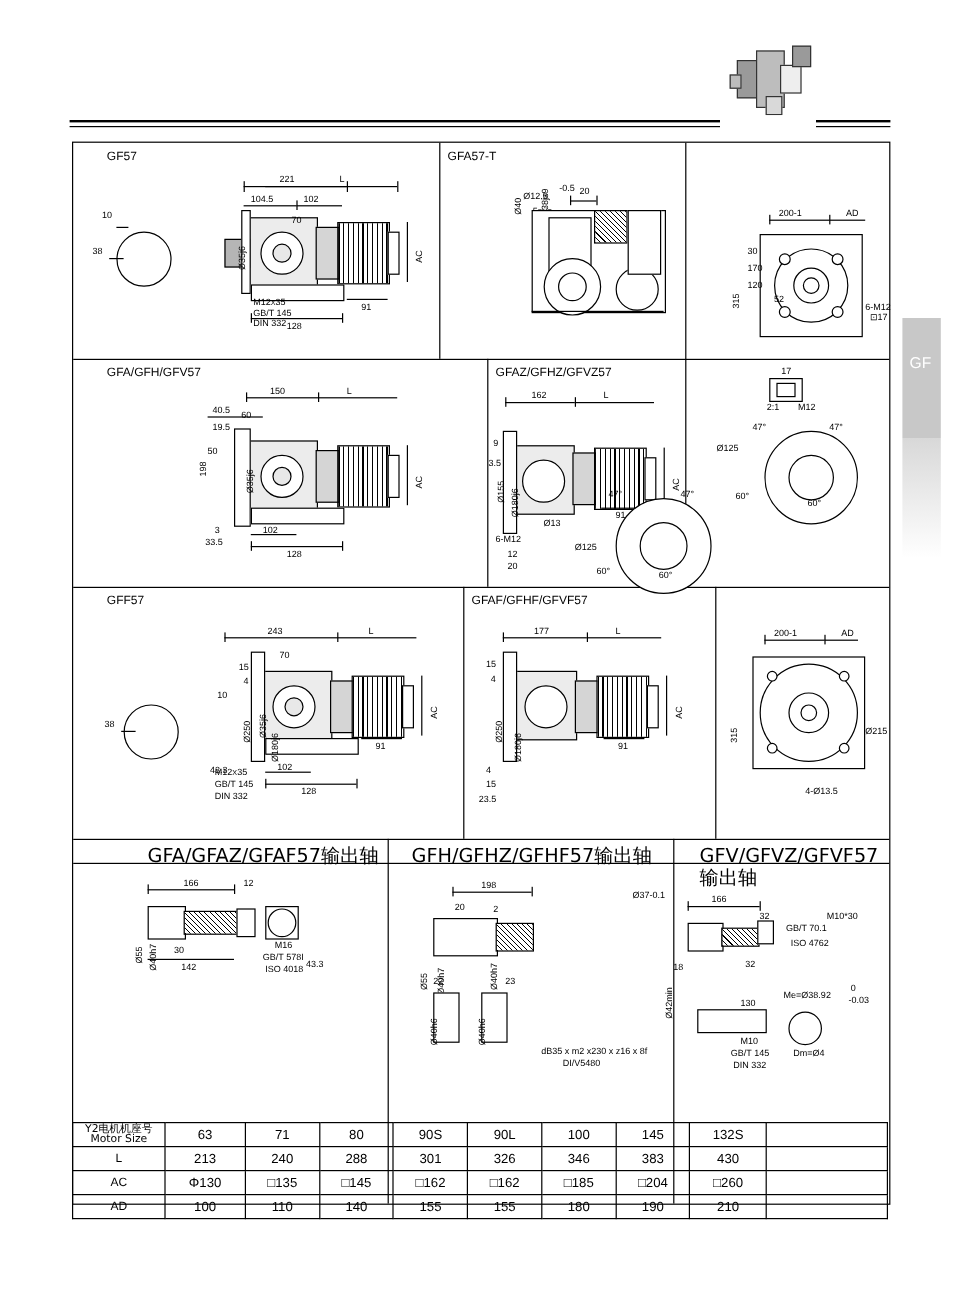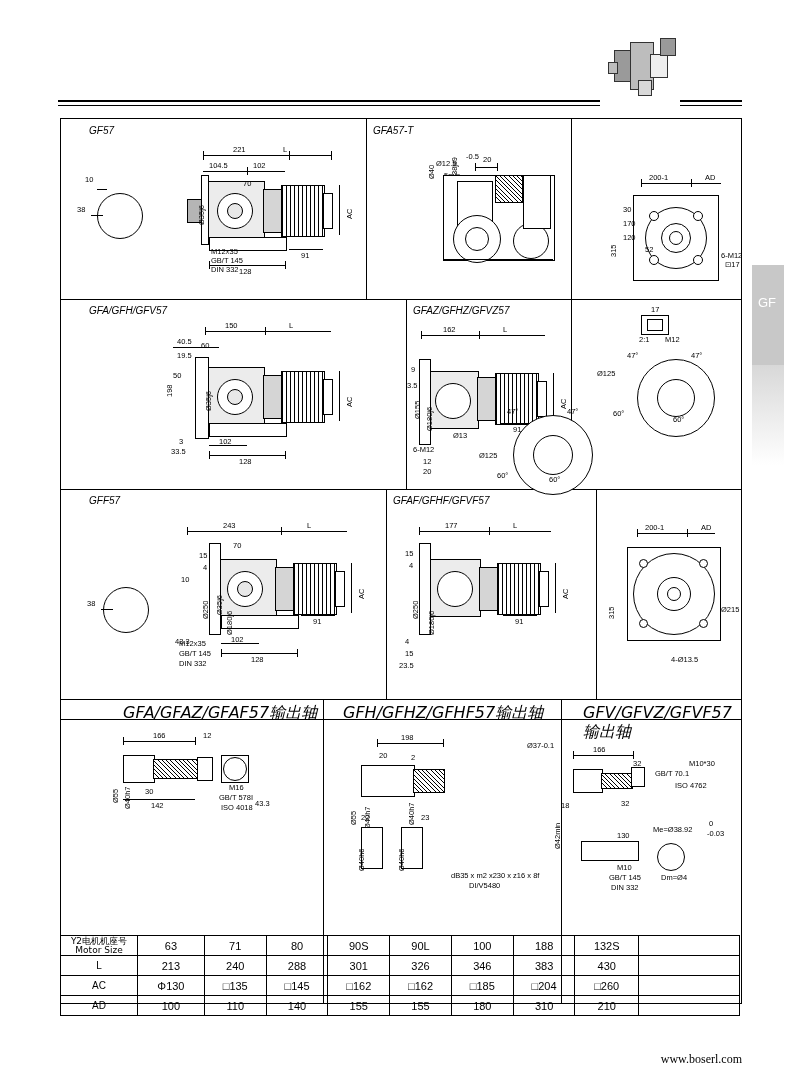--- a/index.html
+++ b/index.html
@@ -25,21 +25,21 @@
   .side-tab span{position:absolute;left:6px;top:30px;font-family:"Liberation Sans",sans-serif;
     font-size:13px;font-weight:normal;color:#fff;}
   .side-tab-fade{position:absolute;left:752px;top:365px;width:32px;height:100px;
     background:linear-gradient(#d8d8d8,#ffffff);}
 
   
   .frame{position:absolute;left:60px;top:118px;width:680px;height:884px;border:1px solid #000;}
   .hline{position:absolute;left:0;width:680px;border-top:1px solid #000;}
   .vline{position:absolute;top:0;border-left:1px solid #000;}
 
-  .cell-title{position:absolute;font-family:"Liberation Sans",sans-serif;font-size:10px;font-style:italic;}
+  .cell-title{position:absolute;font-family:"Liberation Sans",sans-serif;font-size:10px;}
   .cell-title.cn{font-family:"DejaVu Sans",sans-serif;font-size:16px;}
 
   
   .dw{position:absolute;}
   .ln{position:absolute;background:#000;}
   .hl{height:1px;}
   .vl{width:1px;}
   .dim{position:absolute;font-family:"Liberation Sans",sans-serif;font-size:7.5px;white-space:nowrap;}
   .dim.v{transform-origin:left top;transform:rotate(-90deg);}
   .rect{position:absolute;border:1px solid #000;background:#fff;}
@@ -432,21 +432,21 @@
       <div class="ln hl" style="left:512px;top:636px;width:60px;"></div>
       <div class="ln vl" style="left:512px;top:632px;height:8px;"></div>
       <div class="ln vl" style="left:572px;top:632px;height:8px;"></div>
       <div class="dim" style="left:532px;top:626px;">166</div>
       <div class="rect" style="left:512px;top:650px;width:28px;height:22px;"></div>
       <div class="hatch" style="left:540px;top:654px;width:30px;height:14px;"></div>
       <div class="rect" style="left:570px;top:648px;width:12px;height:18px;"></div>
       <div class="dim" style="left:572px;top:640px;">32</div>
       <div class="dim" style="left:628px;top:640px;">M10*30</div>
       <div class="dim" style="left:594px;top:650px;">GB/T 70.1</div>
-      <div class="dim" style="left:598px;top:662px;margin-left:16px;">ISO 4762</div>
+      <div class="dim" style="left:598px;top:662px;">ISO 4762</div>
       <div class="dim" style="left:500px;top:682px;">18</div>
       <div class="dim" style="left:560px;top:680px;">32</div>
       <div class="dim v" style="left:492px;top:730px;">Ø42min</div>
       <div class="dim" style="left:556px;top:712px;text-align:center;">130</div>
       <div class="rect" style="left:520px;top:722px;width:56px;height:18px;"></div>
       <div class="dim" style="left:556px;top:744px;">M10</div>
       <div class="dim" style="left:548px;top:754px;">GB/T 145</div>
       <div class="dim" style="left:550px;top:764px;">DIN 332</div>
       <div class="circ" style="left:596px;top:724px;width:26px;height:26px;"></div>
       <div class="dim" style="left:592px;top:706px;">Me=Ø38.92</div>
@@ -463,21 +463,21 @@
       <td class="lbl cn">
         <div>Y2电机机座号</div>
         <div>Motor Size</div>
       </td>
       <td>63</td>
       <td>71</td>
       <td>80</td>
       <td>90S</td>
       <td>90L</td>
       <td>100</td>
-      <td>188</td>
+      <td>145</td>
       <td>132S</td>
       <td class="last"></td>
     </tr>
     <tr>
       <td class="lbl">L</td>
       <td>213</td>
       <td>240</td>
       <td>288</td>
       <td>301</td>
       <td>326</td>
@@ -499,24 +499,21 @@
       <td class="last"></td>
     </tr>
     <tr>
       <td class="lbl">AD</td>
       <td>100</td>
       <td>110</td>
       <td>140</td>
       <td>155</td>
       <td>155</td>
       <td>180</td>
-      <td>310</td>
+      <td>190</td>
       <td>210</td>
       <td class="last"></td>
     </tr>
   </tbody>
     </table>
 
-  <div class="footer">
-    <span>www.boserl.com</span>
-  </div>
 
 </div>
 
 </body></html>

